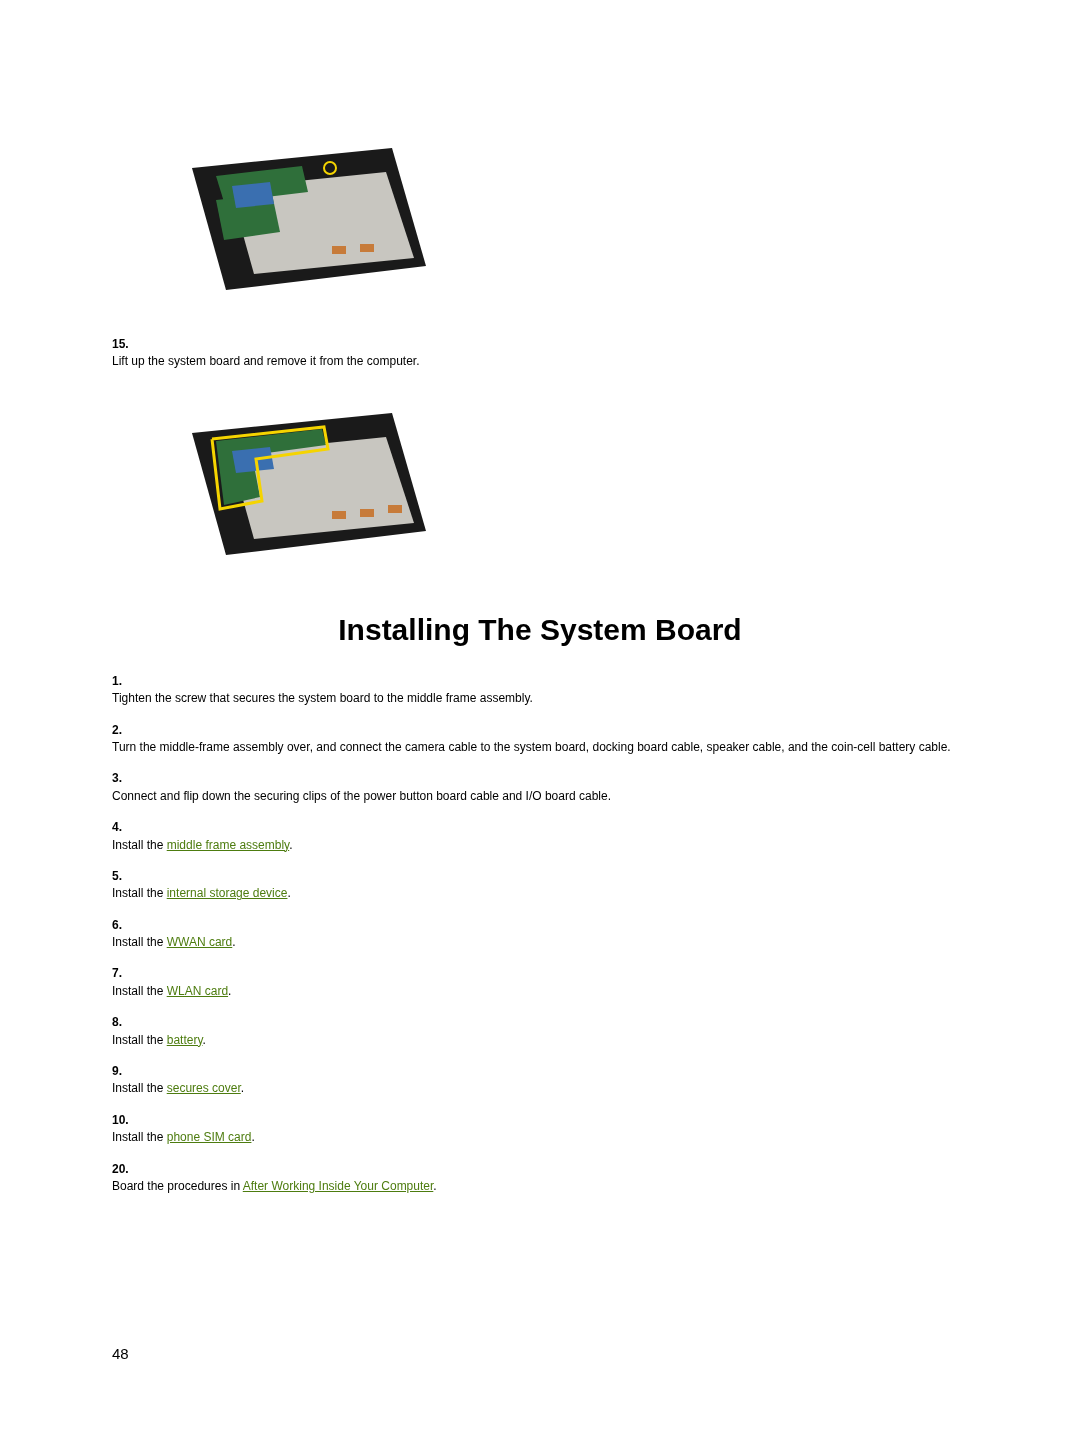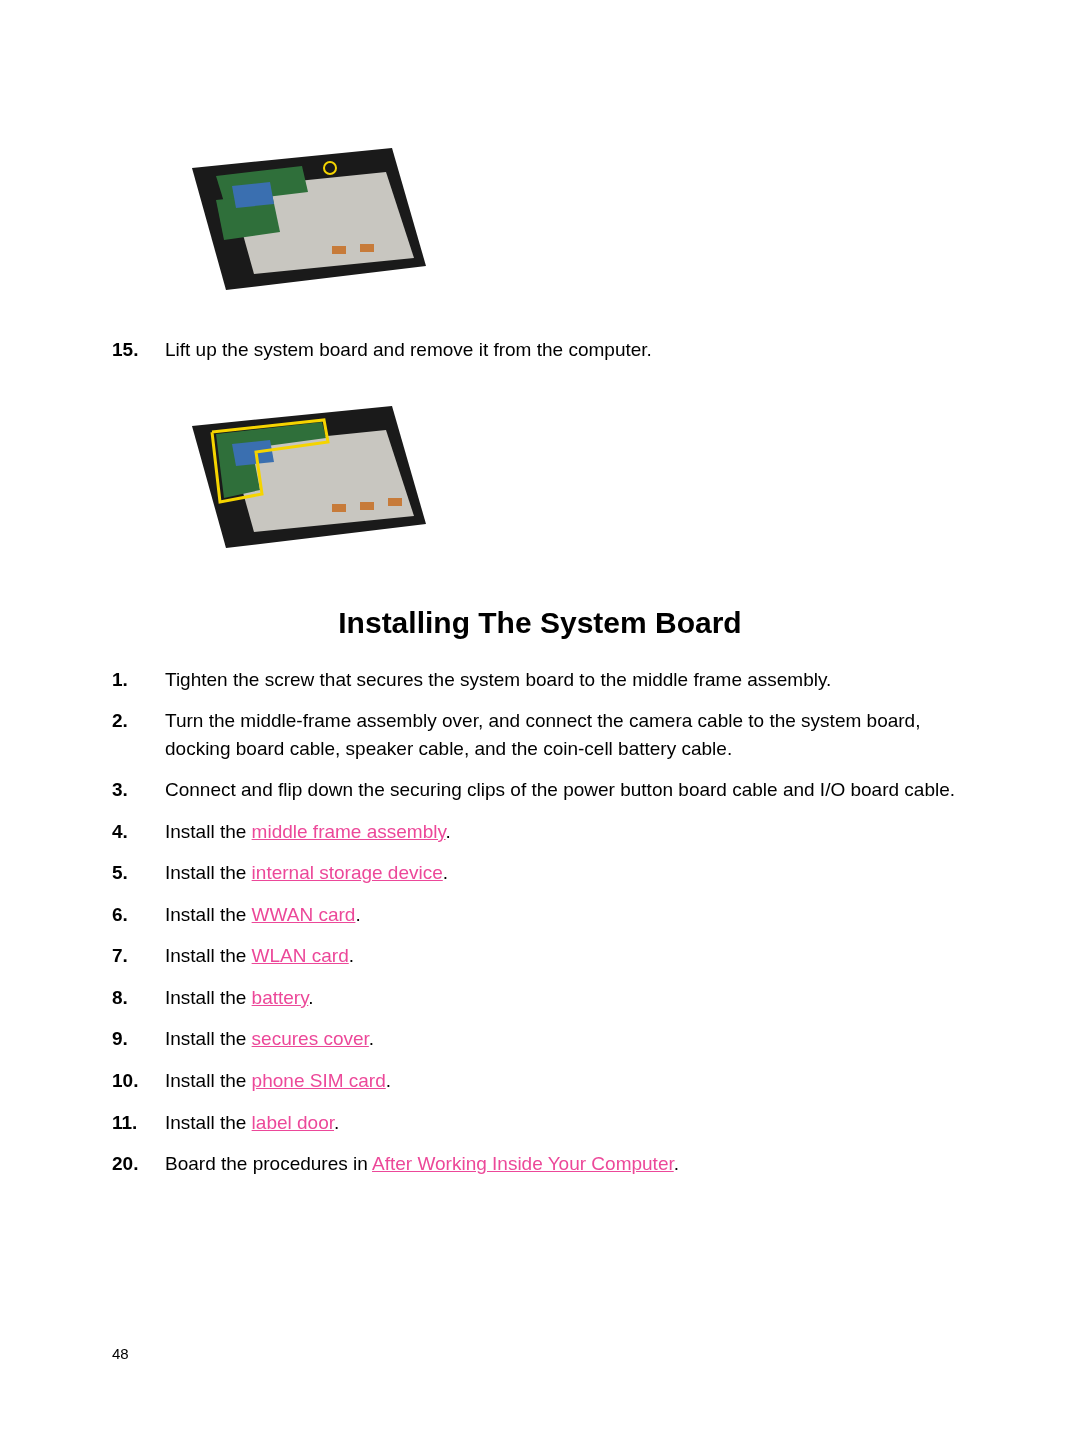--- a/index.html
+++ b/index.html
@@ -17,43 +17,43 @@
     padding: 140px 112px 40px 112px;
   }
   .figure {
     margin-left: 70px;
     margin-bottom: 36px;
   }
   .figure svg { display: block; }
   .step-row {
     display: flex;
     margin-bottom: 14px;
-    font-size: 19px;
+    font-size: 12px;
     line-height: 1.45;
+    flex-direction: column;
   }
   .step-num {
     width: 32px;
     flex-shrink: 0;
     font-weight: bold;
     text-align: left;
   }
   .step-text {
     flex: 1;
-    margin-left: 21px;
   }
   .section-heading {
     font-size: 30px;
     font-weight: bold;
     margin-top: 48px;
     margin-bottom: 26px;
     font-family: Arial, Helvetica, sans-serif;
     text-align: center;
   }
   .link {
-    color: #ec4899;
+    color: #4d7c0f;
     text-decoration: underline;
   }
   .page-number {
     position: absolute;
     left: 112px;
     bottom: 72px;
     font-size: 15px;
   }
   .fig-spacer2 { height: 20px; }
 </style>
@@ -163,26 +163,20 @@
     </div>
   </div>
 
   <div class="step-row">
     <div class="step-num">10.</div>
     <div class="step-text">
       <span>Install the </span><a href="#" class="link">phone SIM card</a><span>.</span>
     </div>
   </div>
 
-  <div class="step-row">
-    <div class="step-num">11.</div>
-    <div class="step-text">
-      <span>Install the </span><a href="#" class="link">label door</a><span>.</span>
-    </div>
-  </div>
 
 
 
   <div class="step-row">
     <div class="step-num">20.</div>
     <div class="step-text">
       <span>Board the procedures in </span><a href="#" class="link">After Working Inside Your Computer</a><span>.</span>
     </div>
   </div>
 

